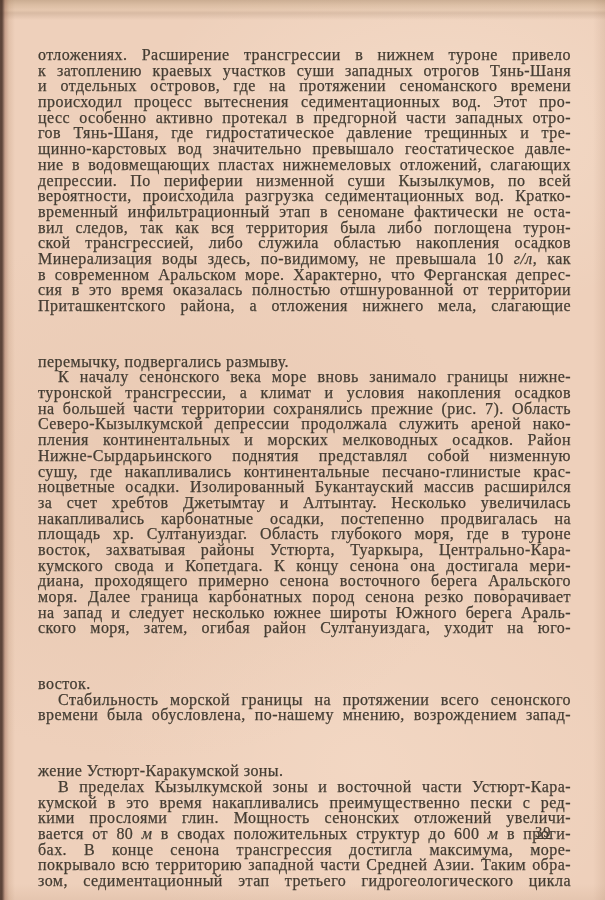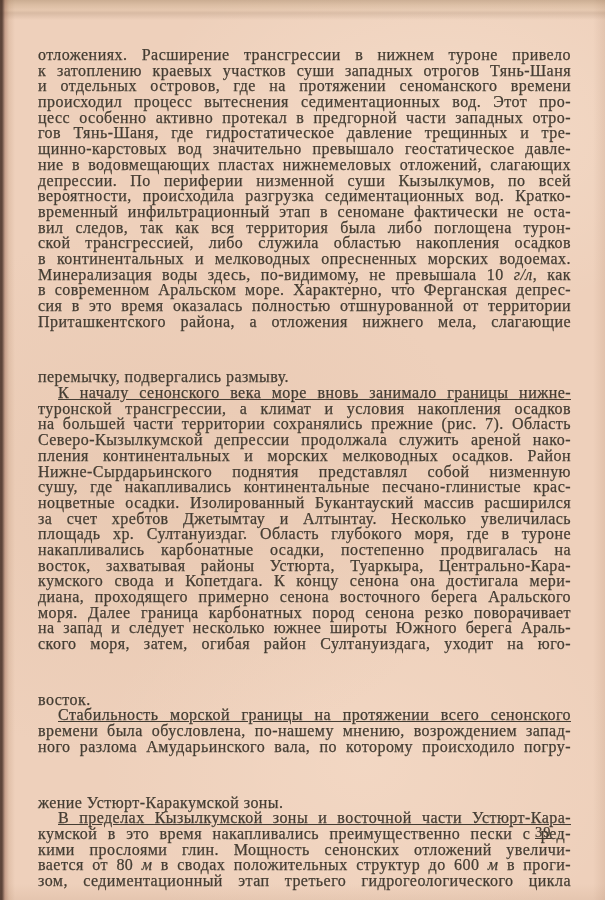--- a/index.html
+++ b/index.html
@@ -38,21 +38,21 @@
   }
   .line {
     height: 15.7px;
     line-height: 15.7px;
     text-align: justify;
     text-align-last: justify;
     white-space: normal;
     overflow: visible;
   }
   .line.flush { text-align-last: left; margin-top: 40px; }
-  .line.indent { text-indent: 20px; text-decoration: underline; }
+  .line.indent { text-indent: 20px; }
   .it { font-style: italic; }
   .page-number {
     position: absolute;
     left: 535px;
     top: 824px;
     font-size: 14.5px;
     letter-spacing: 1px;
     text-decoration: underline;
     -webkit-text-stroke: 0.25px currentColor;
   }
@@ -68,48 +68,48 @@
       <div class="line">происходил процесс вытеснения седиментационных вод. Этот про-</div>
       <div class="line">цесс особенно активно протекал в предгорной части западных отро-</div>
       <div class="line">гов Тянь-Шаня, где гидростатическое давление трещинных и тре-</div>
       <div class="line">щинно-карстовых вод значительно превышало геостатическое давле-</div>
       <div class="line">ние в водовмещающих пластах нижнемеловых отложений, слагающих</div>
       <div class="line">депрессии. По периферии низменной суши Кызылкумов, по всей</div>
       <div class="line">вероятности, происходила разгрузка седиментационных вод. Кратко-</div>
       <div class="line">временный инфильтрационный этап в сеномане фактически не оста-</div>
       <div class="line">вил следов, так как вся территория была либо поглощена турон-</div>
       <div class="line">ской трансгрессией, либо служила областью накопления осадков</div>
-      <div class="line">в континентальных и мелководных опресненных морских водоемах.</div>
       <div class="line"><span>Минерализация воды здесь, по-видимому, не превышала 10 </span><span class="it">г/л</span><span>, как</span></div>
       <div class="line">в современном Аральском море. Характерно, что Ферганская депрес-</div>
       <div class="line">сия в это время оказалась полностью отшнурованной от территории</div>
       <div class="line">Приташкентского района, а отложения нижнего мела, слагающие</div>
       <div class="line flush">перемычку, подвергались размыву.</div>
       <div class="line indent">К началу сенонского века море вновь занимало границы нижне-</div>
       <div class="line">туронской трансгрессии, а климат и условия накопления осадков</div>
       <div class="line">на большей части территории сохранялись прежние (рис. 7). Область</div>
       <div class="line">Северо-Кызылкумской депрессии продолжала служить ареной нако-</div>
       <div class="line">пления континентальных и морских мелководных осадков. Район</div>
       <div class="line">Нижне-Сырдарьинского поднятия представлял собой низменную</div>
       <div class="line">сушу, где накапливались континентальные песчано-глинистые крас-</div>
       <div class="line">ноцветные осадки. Изолированный Букантауский массив расширился</div>
       <div class="line">за счет хребтов Джетымтау и Алтынтау. Несколько увеличилась</div>
+      <div class="line">накапливались карбонатные осадки, постепенно продвигалась на</div>
       <div class="line">площадь хр. Султануиздаг. Область глубокого моря, где в туроне</div>
-      <div class="line">накапливались карбонатные осадки, постепенно продвигалась на</div>
       <div class="line">восток, захватывая районы Устюрта, Туаркыра, Центрально-Кара-</div>
       <div class="line">кумского свода и Копетдага. К концу сенона она достигала мери-</div>
       <div class="line">диана, проходящего примерно сенона восточного берега Аральского</div>
       <div class="line">моря. Далее граница карбонатных пород сенона резко поворачивает</div>
       <div class="line">на запад и следует несколько южнее широты Южного берега Араль-</div>
       <div class="line">ского моря, затем, огибая район Султануиздага, уходит на юго-</div>
       <div class="line flush">восток.</div>
       <div class="line indent">Стабильность морской границы на протяжении всего сенонского</div>
       <div class="line">времени была обусловлена, по-нашему мнению, возрождением запад-</div>
-      <div class="line">ного разлома Амударьинского вала, по которому происходило погру-</div>
       <div class="line flush">жение Устюрт-Каракумской зоны.</div>
       <div class="line indent">В пределах Кызылкумской зоны и восточной части Устюрт-Кара-</div>
       <div class="line">кумской в это время накапливались преимущественно пески с ред-</div>
       <div class="line">кими прослоями глин. Мощность сенонских отложений увеличи-</div>
       <div class="line"><span>вается от 80 </span><span class="it">м</span><span> в сводах положительных структур до 600 </span><span class="it">м</span><span> в проги-</span></div>
+      <div class="line">бах. В конце сенона трансгрессия достигла максимума, море-</div>
+      <div class="line">покрывало всю территорию западной части Средней Азии. Таким обра-</div>
       <div class="line">зом, седиментационный этап третьего гидрогеологического цикла</div>
     </div>
   <div class="page-number">39</div>
 </div>
 
 </body></html>

